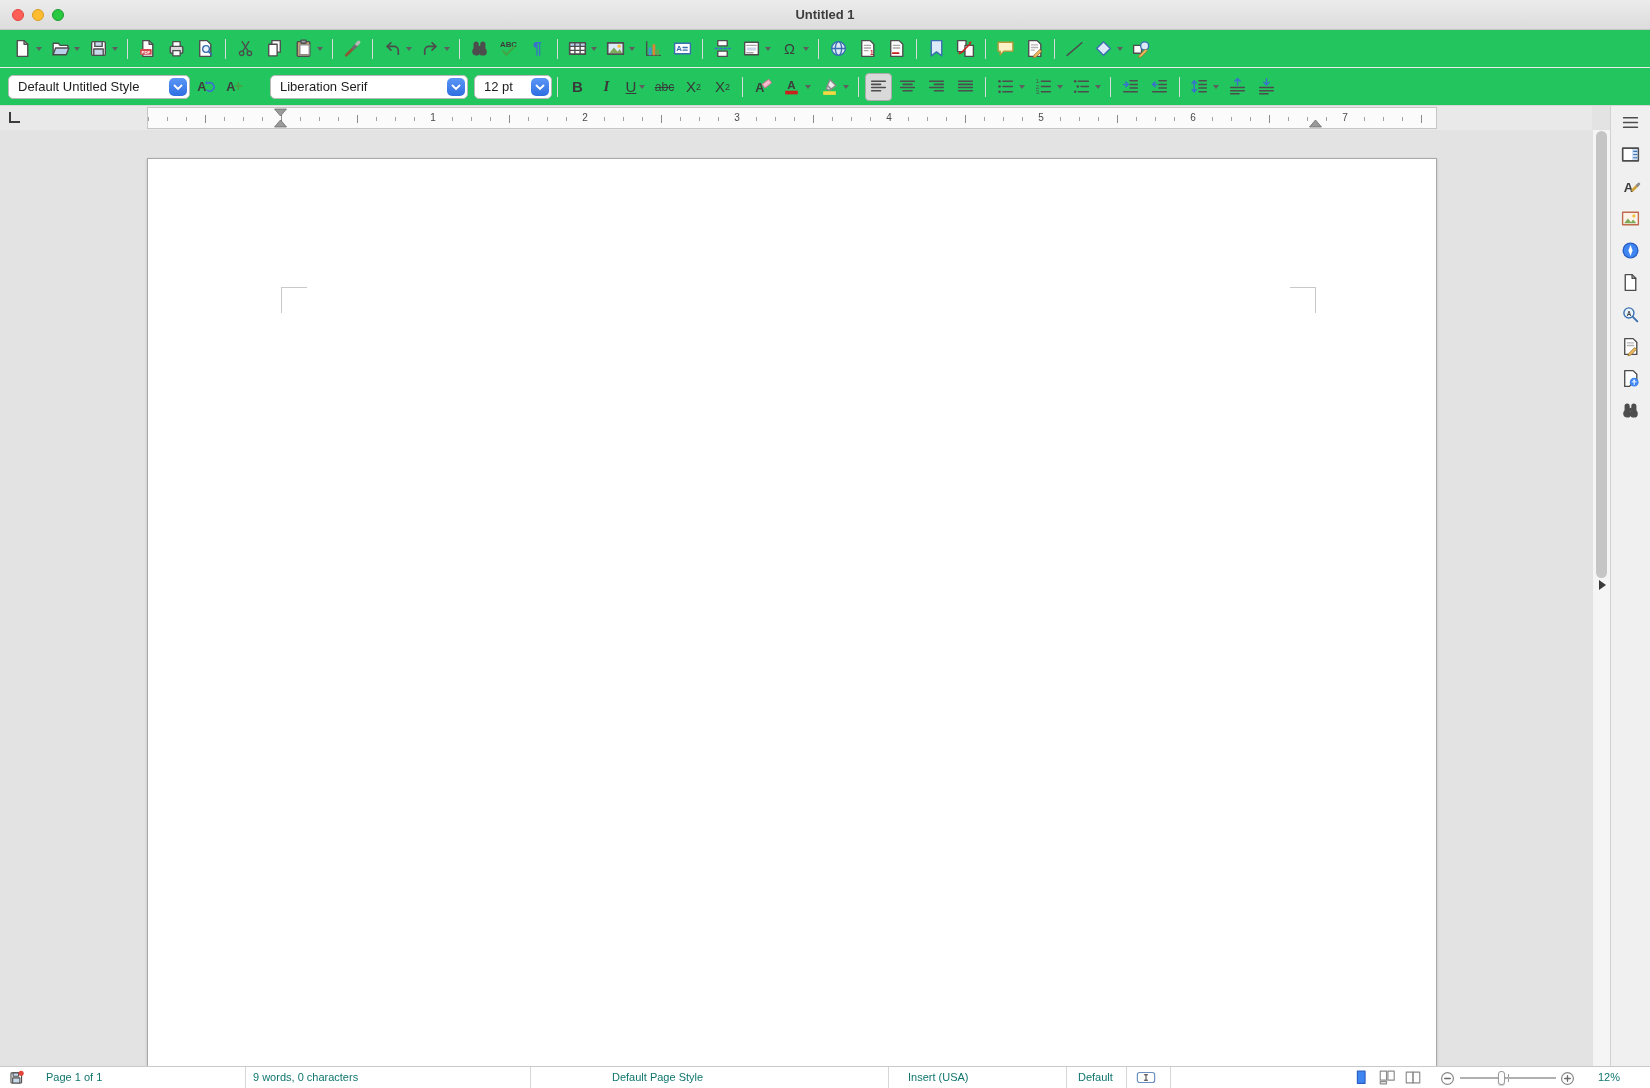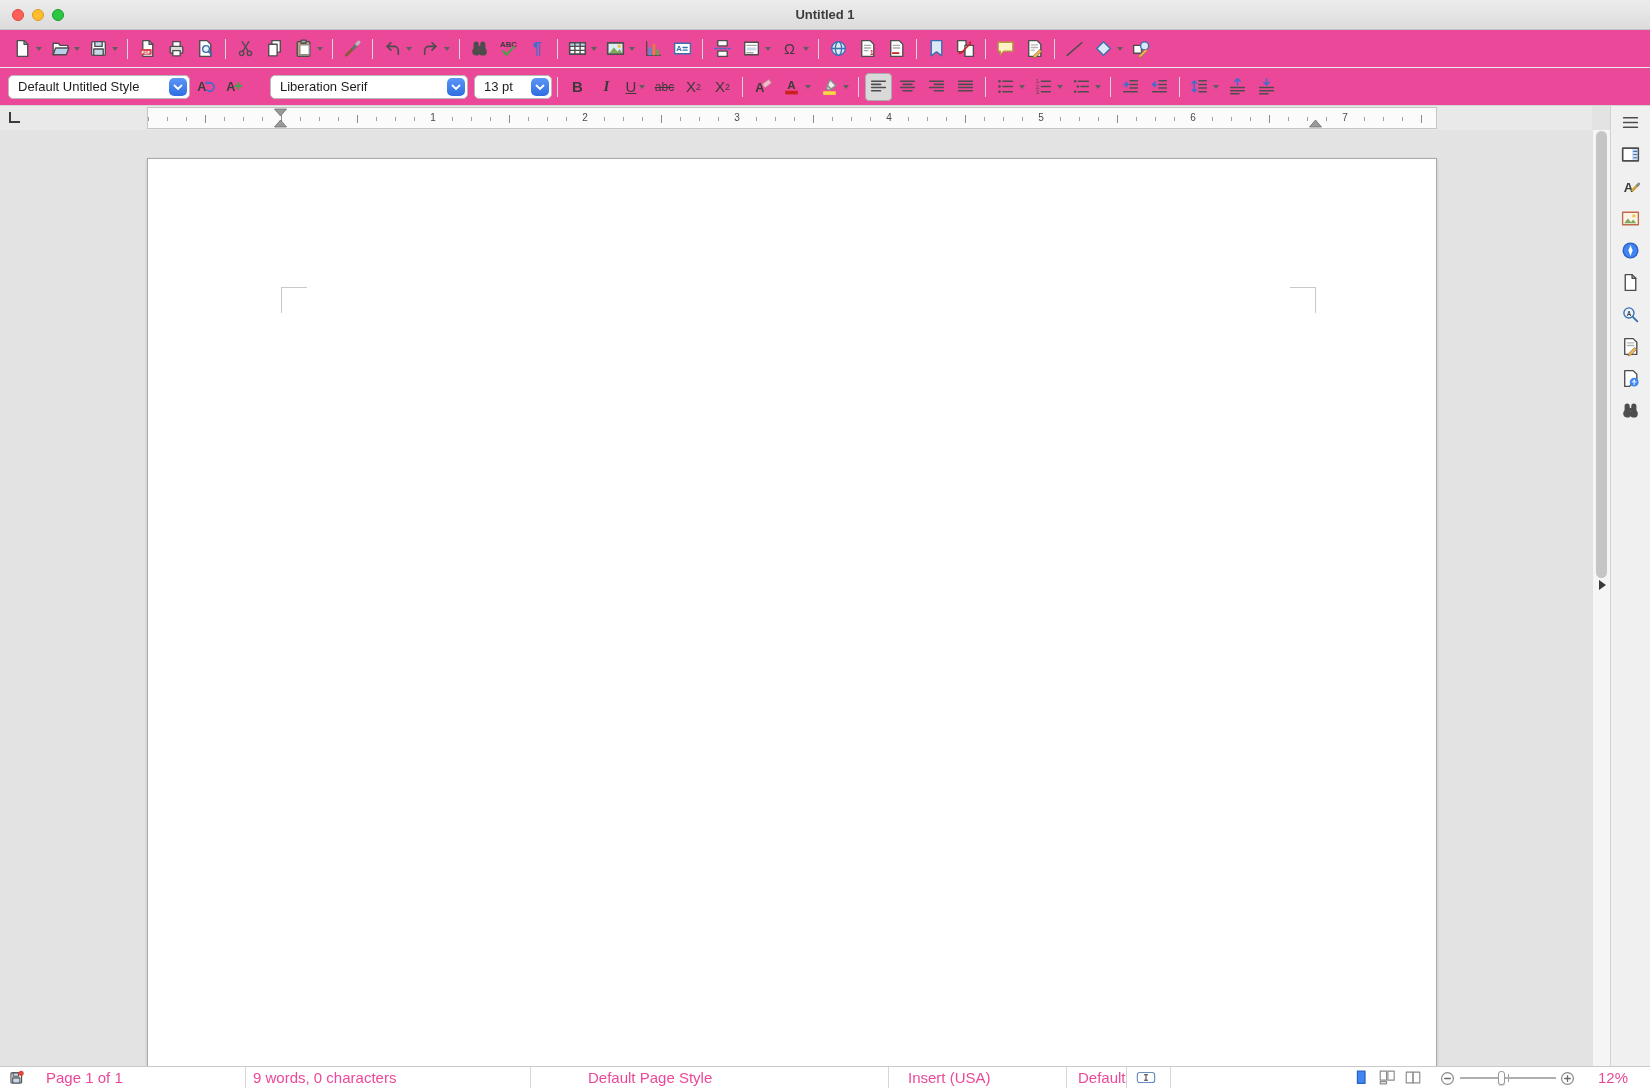--- a/index.html
+++ b/index.html
@@ -6,21 +6,21 @@
 html,body{margin:0;padding:0}
 body{width:1650px;height:1088px;position:relative;overflow:hidden;background:#e3e3e4;font-family:"Liberation Sans","DejaVu Sans",sans-serif}
 
 .titlebar{position:absolute;top:0;left:0;right:0;height:30px;background:linear-gradient(#ececec,#dcdcdc);border-bottom:1px solid #c4c4c4;display:flex;align-items:center;justify-content:center}
 .tl{position:absolute;top:9px;width:12px;height:12px;border-radius:50%}
 .tl-red{left:12px;background:#ff5f57;border:1px solid #e0443e}
 .tl-yellow{left:32px;background:#febc2e;border:1px solid #d89e24}
 .tl-green{left:52px;background:#28c840;border:1px solid #1f9a31}
 .title{font-size:13px;font-weight:bold;color:#3d3d3d}
 
-.tbar{position:absolute;left:0;right:0;background:#ec4899;display:flex;align-items:center;padding-left:8px}
+.tbar{position:absolute;left:0;right:0;background:#22c55e;display:flex;align-items:center;padding-left:8px}
 .tbar1{top:30px;height:38px;border-bottom:1px solid #ececec}
 .tbar2{top:68px;height:38px;border-bottom:1px solid #d6d6d6}
 .tb{height:28px;min-width:27px;padding:0 2px;display:inline-flex;align-items:center;justify-content:center;background:transparent;border:1px solid transparent;border-radius:4px;margin:0 1px;flex:0 0 auto}
 .tb.on{background:#d9d9d9;border-color:#ababab}
 .sep{width:1px;height:20px;background:#d9d9d9;margin:0 5px;flex:0 0 1px}
 .gap{width:22px;flex:0 0 22px}
 .car{width:0;height:0;border-left:3.5px solid transparent;border-right:3.5px solid transparent;border-top:4px solid #5e5e5e;margin-left:3px}
 .icn{stroke:#4d4d4d;fill:none;stroke-width:1.3;stroke-linecap:round;stroke-linejoin:round}
 .ic{width:21px;height:21px}
 .txtb{font-size:15px;color:#3a3a3a}
@@ -46,21 +46,21 @@
 .cm-tl{left:133px;top:128px;border-left:1px solid #c9c9c9;border-top:1px solid #c9c9c9}
 .cm-tr{left:1142px;top:128px;border-right:1px solid #c9c9c9;border-top:1px solid #c9c9c9}
 
 .vscroll{position:absolute;top:130px;bottom:22px;right:40px;width:18px;background:#f5f5f5;border-left:1px solid #e2e2e2}
 .vthumb{position:absolute;top:1px;left:3px;width:11px;height:447px;border-radius:6px;background:#c5c5c5}
 .varrow{position:absolute;top:450px;left:6px;width:0;height:0;border-top:5px solid transparent;border-bottom:5px solid transparent;border-left:7px solid #3a3a3a}
 
 .sbar{position:absolute;top:106px;bottom:22px;right:0;width:40px;background:#f0f0f1;border-left:1px solid #d2d2d2;display:flex;flex-direction:column;align-items:center}
 .sbtn{width:30px;height:26px;margin:3px 0;display:flex;align-items:center;justify-content:center;border-radius:5px;flex:0 0 auto}
 
-.status{position:absolute;bottom:0;left:0;right:0;height:22px;background:#fff;border-top:1px solid #c9c9c9;font-size:15px;color:#ec4899}
+.status{position:absolute;bottom:0;left:0;right:0;height:22px;background:#fff;border-top:1px solid #c9c9c9;font-size:11px;color:#0f766e}
 .sitem{position:absolute;top:0;line-height:21px;white-space:nowrap}
 .sdiv{position:absolute;top:0;width:1px;height:21px;background:#d6d6d6}
 .sico{position:absolute;top:2px;display:flex;align-items:center}
 .ztrack{position:absolute;left:1460px;top:10px;width:96px;height:2px;background:#b0b0b0}
 .ztick{position:absolute;left:1508px;top:7px;width:1px;height:8px;background:#9a9a9a}
 .zthumb{position:absolute;left:1498px;top:4px;width:7px;height:14px;border-radius:3px;background:#fdfdfd;border:1px solid #9a9a9a;box-shadow:0 1px 1px rgba(0,0,0,.2)}
 </style>
 </head>
 <body>
 
@@ -336,21 +336,21 @@
   <div class="combo" style="width:198px">
       <span>Liberation Serif</span>
       <span class="cbtn">
         <svg width="10" height="7" viewBox="0 0 10 7">
           <path d="M1.5 1.5L5 5l3.5-3.5" stroke="#fff" stroke-width="1.8" fill="none" stroke-linecap="round"></path>
         </svg>
       </span>
     </div>
   <span style="width:6px;flex:0 0 6px"></span>
   <div class="combo" style="width:78px">
-      <span>13 pt</span>
+      <span>12 pt</span>
       <span class="cbtn">
         <svg width="10" height="7" viewBox="0 0 10 7">
           <path d="M1.5 1.5L5 5l3.5-3.5" stroke="#fff" stroke-width="1.8" fill="none" stroke-linecap="round"></path>
         </svg>
       </span>
     </div>
   <i class="sep"></i>
   <button class="tb txtb bg">
       <span>B</span>
     </button>
@@ -593,21 +593,21 @@
         <rect x="3.5" y="4.5" width="12.5" height="12" rx="1" fill="#fff"></rect>
         <rect x="6" y="4.5" width="6.5" height="4" fill="#c9d9ec"></rect>
         <rect x="5.5" y="10.5" width="8.5" height="6" fill="#c9d9ec"></rect>
         <circle cx="15.5" cy="5" r="3" fill="#e2463b" stroke="none"></circle>
       </svg>
     </span>
   <span class="sitem" style="left:46px">Page 1 of 1</span>
   <i class="sdiv" style="left:245px"></i>
   <span class="sitem" style="left:253px">9 words, 0 characters</span>
   <i class="sdiv" style="left:530px"></i>
-  <span class="sitem" style="left:588px">Default Page Style</span>
+  <span class="sitem" style="left:612px">Default Page Style</span>
   <i class="sdiv" style="left:888px"></i>
   <span class="sitem" style="left:908px">Insert (USA)</span>
   <i class="sdiv" style="left:1066px"></i>
   <span class="sitem" style="left:1078px">Default</span>
   <i class="sdiv" style="left:1126px"></i>
   <span class="sico" style="left:1136px">
       <svg class="icn" width="20" height="17" viewBox="0 0 22 18">
         <rect x="1.5" y="3.5" width="19" height="11" rx="2.5" stroke="#6a8fc0" fill="#fff"></rect>
         <path d="M11 6v6M9.3 6h3.4M9.3 12h3.4" stroke="#3c3c3c" stroke-width="1.1"></path>
       </svg>

